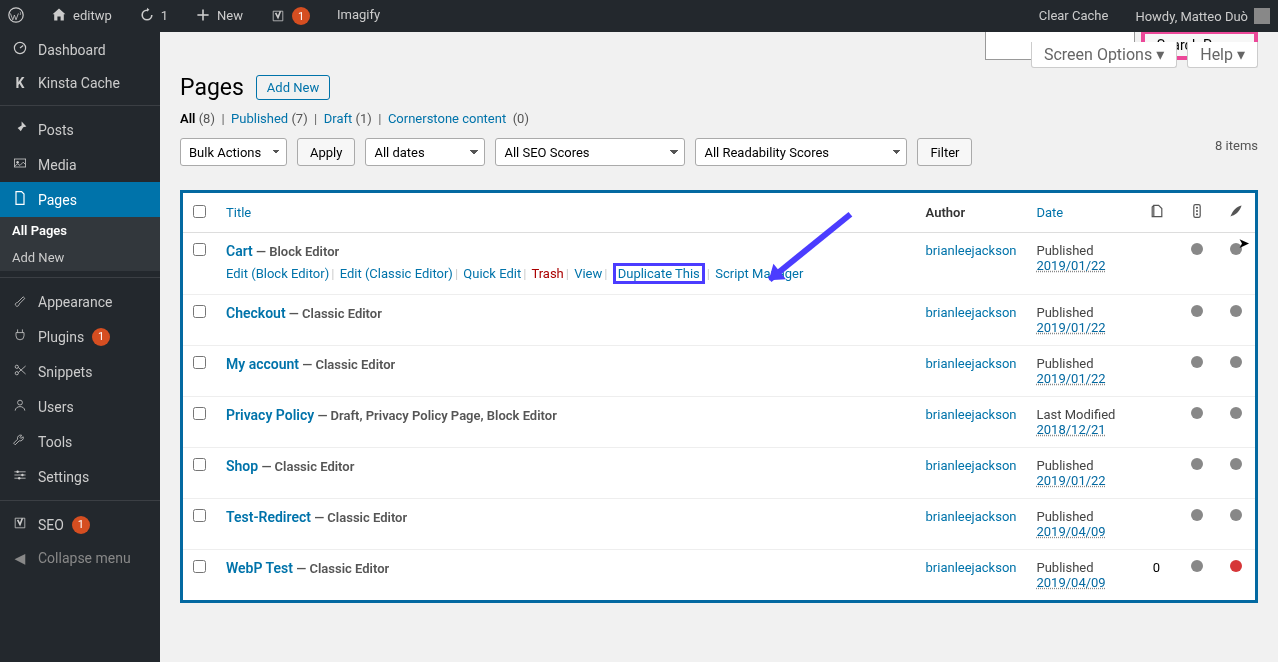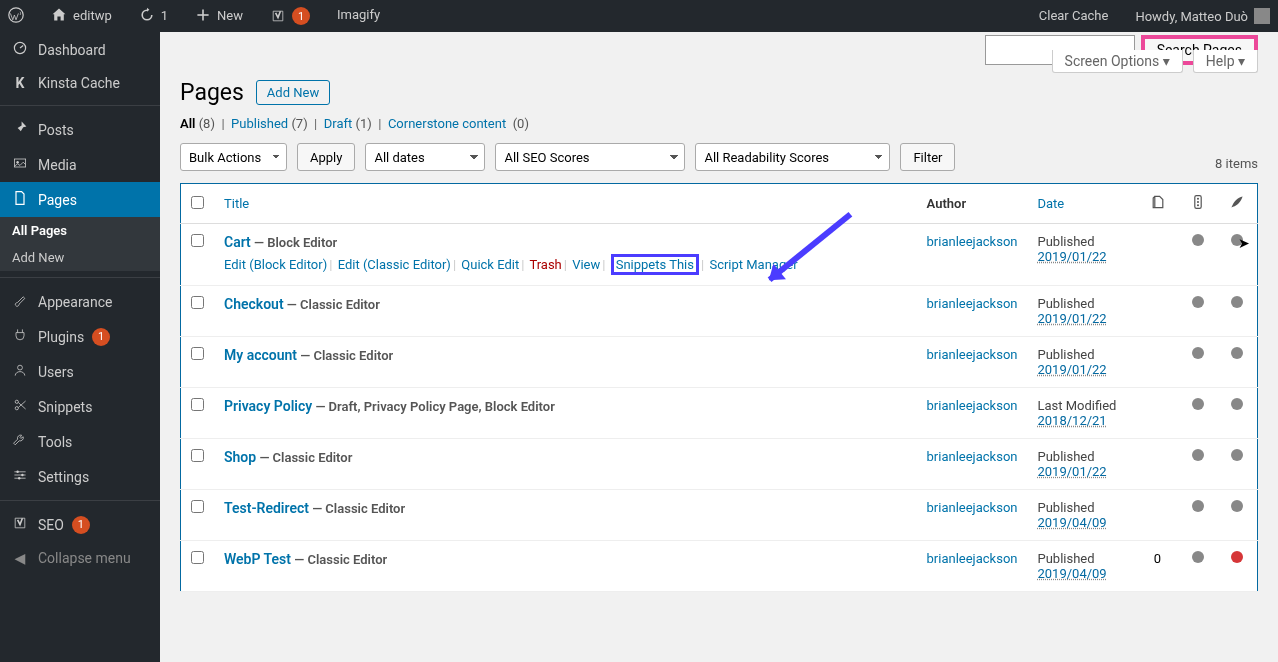--- a/index.html
+++ b/index.html
@@ -20,42 +20,42 @@
 .sidebar .menu-item.current::after { content:""; position:absolute; right:-8px; top:50%; transform:translateY(-50%); border:8px solid transparent; border-right-color:#f1f1f1; }
 .sidebar .submenu { background:#32373c; }
 .sidebar .submenu .sub { padding:6px 12px; cursor:pointer; color:#ccc; font-size:13px; }
 .sidebar .submenu .sub.active { color:#fff; font-weight:600; }
 .sidebar .icon { width:20px; text-align:center; }
 .sidebar hr { border:none; border-top:1px solid #3b3f44; margin:6px 0; }
 
 
 .content { position:absolute; top:32px; left:160px; right:0; bottom:0; padding:10px 20px 0 20px; overflow:auto; }
 .screen-meta { display:flex; justify-content:flex-end; gap:10px; margin-bottom:6px; }
-.screen-meta .btn { background:#fff; border:1px solid #ccc; padding:3px 12px; font-size:14px; color:#666; cursor:pointer; border-top:none; border-radius:0 0 3px 3px;margin-top:8px; }
+.screen-meta .btn { background:#fff; border:1px solid #ccc; padding:3px 12px; font-size:16px; color:#666; cursor:pointer; border-top:none; border-radius:0 0 3px 3px; }
 
 h1.heading { font-size:23px; font-weight:400; display:inline-block; margin-right:8px; }
 .page-title-action { display:inline-block; border:1px solid #0073aa; color:#0073aa; padding:4px 10px; font-size:13px; border-radius:3px; cursor:pointer; position:relative; top:-3px; }
 
 .subsubsub { margin:8px 0 12px; font-size:13px; color:#666; }
 .subsubsub a { color:#0073aa; }
 .subsubsub .current { color:#000; font-weight:600; }
 .subsubsub .count { color:#555; }
 
-.tablenav { display:flex; align-items:flex-end; gap:10px; margin-bottom:12px; }
+.tablenav { display:flex; align-items:flex-start; gap:10px; margin-bottom:24px; }
 .tablenav select, .tablenav button, .tablenav input { font-size:13px; height:28px; border:1px solid #aaa; border-radius:3px; background:#fff; padding:0 24px 0 8px; }
 .tablenav select { appearance:none; -webkit-appearance:none; background-image:linear-gradient(45deg,transparent 50%,#555 50%),linear-gradient(-45deg,transparent 50%,#555 50%); background-position:right 10px center,right 6px center; background-size:4px 4px,4px 4px; background-repeat:no-repeat; }
 .tablenav button { padding:0 12px; background:#f7f7f7; cursor:pointer; }
 .tablenav .spacer { flex:1; }
 .tablenav .items-count { font-size:13px; color:#555; }
 .search-box { display:flex; gap:6px; align-items:center; margin-top:-44px; float:right; }
 .search-box input[type=search] { width:150px; height:30px; border:1px solid #999; padding:0 6px; }
 .search-box button { height:30px; border:4px solid #ec4899; background:#f7f7f7; padding:0 12px; cursor:pointer; font-size:14px; }
 
 
-table.wp-list { width:100%; border:1px solid #0369a1; background:#fff; border-collapse:collapse; font-size:13px; }
+table.wp-list { width:100%; border:3px solid #0369a1; background:#fff; border-collapse:collapse; font-size:13px; }
 table.wp-list th { text-align:left; padding:10px; border-bottom:1px solid #ddd; color:#0073aa; font-weight:400; }
 table.wp-list th.check { width:30px; }
 table.wp-list th.author { width:110px; color:#333; font-weight:600; }
 table.wp-list th.date { width:110px; }
 table.wp-list th.iconcol { width:40px; text-align:center; color:#555; }
 table.wp-list td { padding:10px; border-bottom:1px solid #eee; vertical-align:top; }
 .row-title { color:#0073aa; font-weight:600; font-size:14px; }
 .post-state { color:#555; font-weight:600; }
 .row-actions { margin-top:4px; font-size:13px; color:#ccc; }
 .row-actions a { color:#0073aa; }
@@ -172,32 +172,32 @@
     </div>
   <div class="menu-item">
       <span class="icon"><svg viewBox="0 0 20 20">
           <path d="M7 3v4M13 3v4M5 7h10v4a5 5 0 0 1-10 0z" fill="none" stroke="currentColor"></path>
         </svg></span>
       <span>Plugins</span> 
       <span class="badge-orange">1</span>
     </div>
   <div class="menu-item">
       <span class="icon"><svg viewBox="0 0 20 20">
-          <circle cx="10" cy="7" r="3" fill="none" stroke="currentColor"></circle>
-          <path d="M4 17c0-3 3-5 6-5s6 2 6 5" fill="none" stroke="currentColor"></path>
-        </svg></span>
-      <span>Users</span>
-    </div>
-  <div class="menu-item">
-      <span class="icon"><svg viewBox="0 0 20 20">
           <circle cx="6" cy="6" r="2" fill="none" stroke="currentColor"></circle>
           <circle cx="6" cy="14" r="2" fill="none" stroke="currentColor"></circle>
           <path d="M8 7l9 8M8 13l9-8" stroke="currentColor"></path>
         </svg></span>
       <span>Snippets</span>
+    </div>
+  <div class="menu-item">
+      <span class="icon"><svg viewBox="0 0 20 20">
+          <circle cx="10" cy="7" r="3" fill="none" stroke="currentColor"></circle>
+          <path d="M4 17c0-3 3-5 6-5s6 2 6 5" fill="none" stroke="currentColor"></path>
+        </svg></span>
+      <span>Users</span>
     </div>
   <div class="menu-item">
       <span class="icon"><svg viewBox="0 0 20 20">
           <path d="M14 6a4 4 0 0 1-5 5l-5 5-2-2 5-5a4 4 0 0 1 5-5l-2 3 1 1z" fill="none" stroke="currentColor"></path>
         </svg></span>
       <span>Tools</span>
     </div>
   <div class="menu-item">
       <span class="icon"><svg viewBox="0 0 20 20">
           <path d="M3 6h14M3 10h14M3 14h14" stroke="currentColor"></path>
@@ -241,21 +241,21 @@
     <a>Published</a> <span class="count">(7)</span> &nbsp;|&nbsp;
     <a>Draft</a> <span class="count">(1)</span> &nbsp;|&nbsp;
     <a>Cornerstone content</a> &nbsp;<span class="count">(0)</span>
   </div>
 
   <div class="tablenav">
     <select><option>Bulk Actions</option></select>
     <button>Apply</button>
     <select style="width:120px"><option>All dates</option></select>
     <select style="width:190px"><option>All SEO Scores</option></select>
-    <select style="width:195px"><option>All Readability Scores</option></select>
+    <select style="width:212px"><option>All Readability Scores</option></select>
     <button>Filter</button>
     <span class="spacer"></span>
     <span class="items-count">8 items</span>
   </div>
 
   <table class="wp-list">
     <thead>
       <tr>
         <th class="check"><input type="checkbox" style=""></th>
         <th>Title</th>
@@ -277,21 +277,21 @@
     </thead>
     <tbody id="rows">
         <tr>
     <td><input type="checkbox" style=""></td>
     <td><a class="row-title">Cart</a><span class="post-state"> — Block Editor</span><div class="row-actions">
       <a>Edit (Block Editor)</a><span class="sep">|</span>
       <a>Edit (Classic Editor)</a><span class="sep">|</span>
       <a>Quick Edit</a><span class="sep">|</span>
       <a class="trash">Trash</a><span class="sep">|</span>
       <a>View</a><span class="sep">|</span>
-      <span class="highlight-box"><a>Snippets This</a></span><span class="sep">|</span>
+      <span class="highlight-box"><a>Duplicate This</a></span><span class="sep">|</span>
       <a>Script Manager</a>
     </div></td>
     <td><a class="author-link">brianleejackson</a></td>
     <td><span class="date-pub">Published</span><br><span class="date-val">2019/01/22</span></td>
     <td style="text-align:center"></td>
     <td style="text-align:center"><span class="dot"></span></td>
     <td style="text-align:center"><span class="dot "></span></td>
         </tr>
         <tr>
     <td><input type="checkbox" style=""></td>

